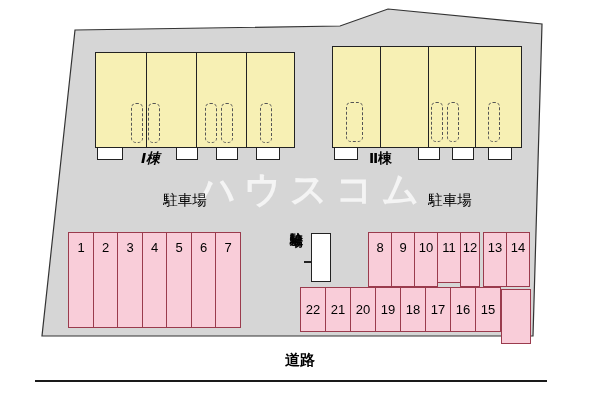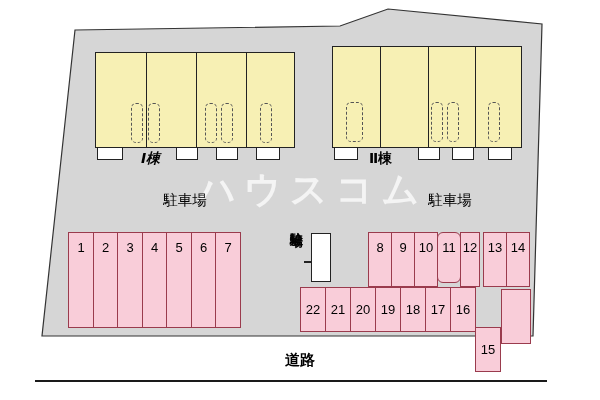--- a/index.html
+++ b/index.html
@@ -131,21 +131,21 @@
 
   <div class="stall num-top" style="left:368px;top:232px;width:24px;height:55px;">
       <span>8</span>
     </div>
   <div class="stall num-top" style="left:391px;top:232px;width:24px;height:55px;">
       <span>9</span>
     </div>
   <div class="stall num-top" style="left:414px;top:232px;width:24px;height:55px;">
       <span>10</span>
     </div>
-  <div class="stall num-top" style="left:437px;top:232px;width:24px;height:51px;border-radius:6px;">
+  <div class="stall num-top" style="left:437px;top:232px;width:24px;height:51px;">
       <span>11</span>
     </div>
   <div class="stall num-top" style="left:460px;top:232px;width:20px;height:55px;">
       <span>12</span>
     </div>
   <div class="stall num-top" style="left:483px;top:232px;width:24px;height:55px;text-align:center;">
       <span>13</span>
     </div>
   <div class="stall num-top" style="left:506px;top:232px;width:24px;height:55px;">
       <span>14</span>
@@ -165,21 +165,21 @@
     </div>
   <div class="stall num-center" style="left:400px;top:287px;width:26px;height:45px;text-align:center;">
       <span>18</span>
     </div>
   <div class="stall num-center" style="left:425px;top:287px;width:26px;height:45px;">
       <span>17</span>
     </div>
   <div class="stall num-center" style="left:450px;top:287px;width:26px;height:45px;">
       <span>16</span>
     </div>
-  <div class="stall num-center" style="left:475px;top:287px;width:26px;height:45px;margin-top:40px;">
+  <div class="stall num-center" style="left:475px;top:287px;width:26px;height:45px;">
       <span>15</span>
     </div>
   <div class="stall num-center" style="left:501px;top:289px;width:30px;height:55px;"></div>
 
   <div class="road-label" style="left:268px;top:351px;width:64px;font-family:Liberation Serif, serif;">道路</div>
   <div class="road-line" style="left:35px;top:380px;width:512px;"></div>
 
 </div>
 
 </body></html>

